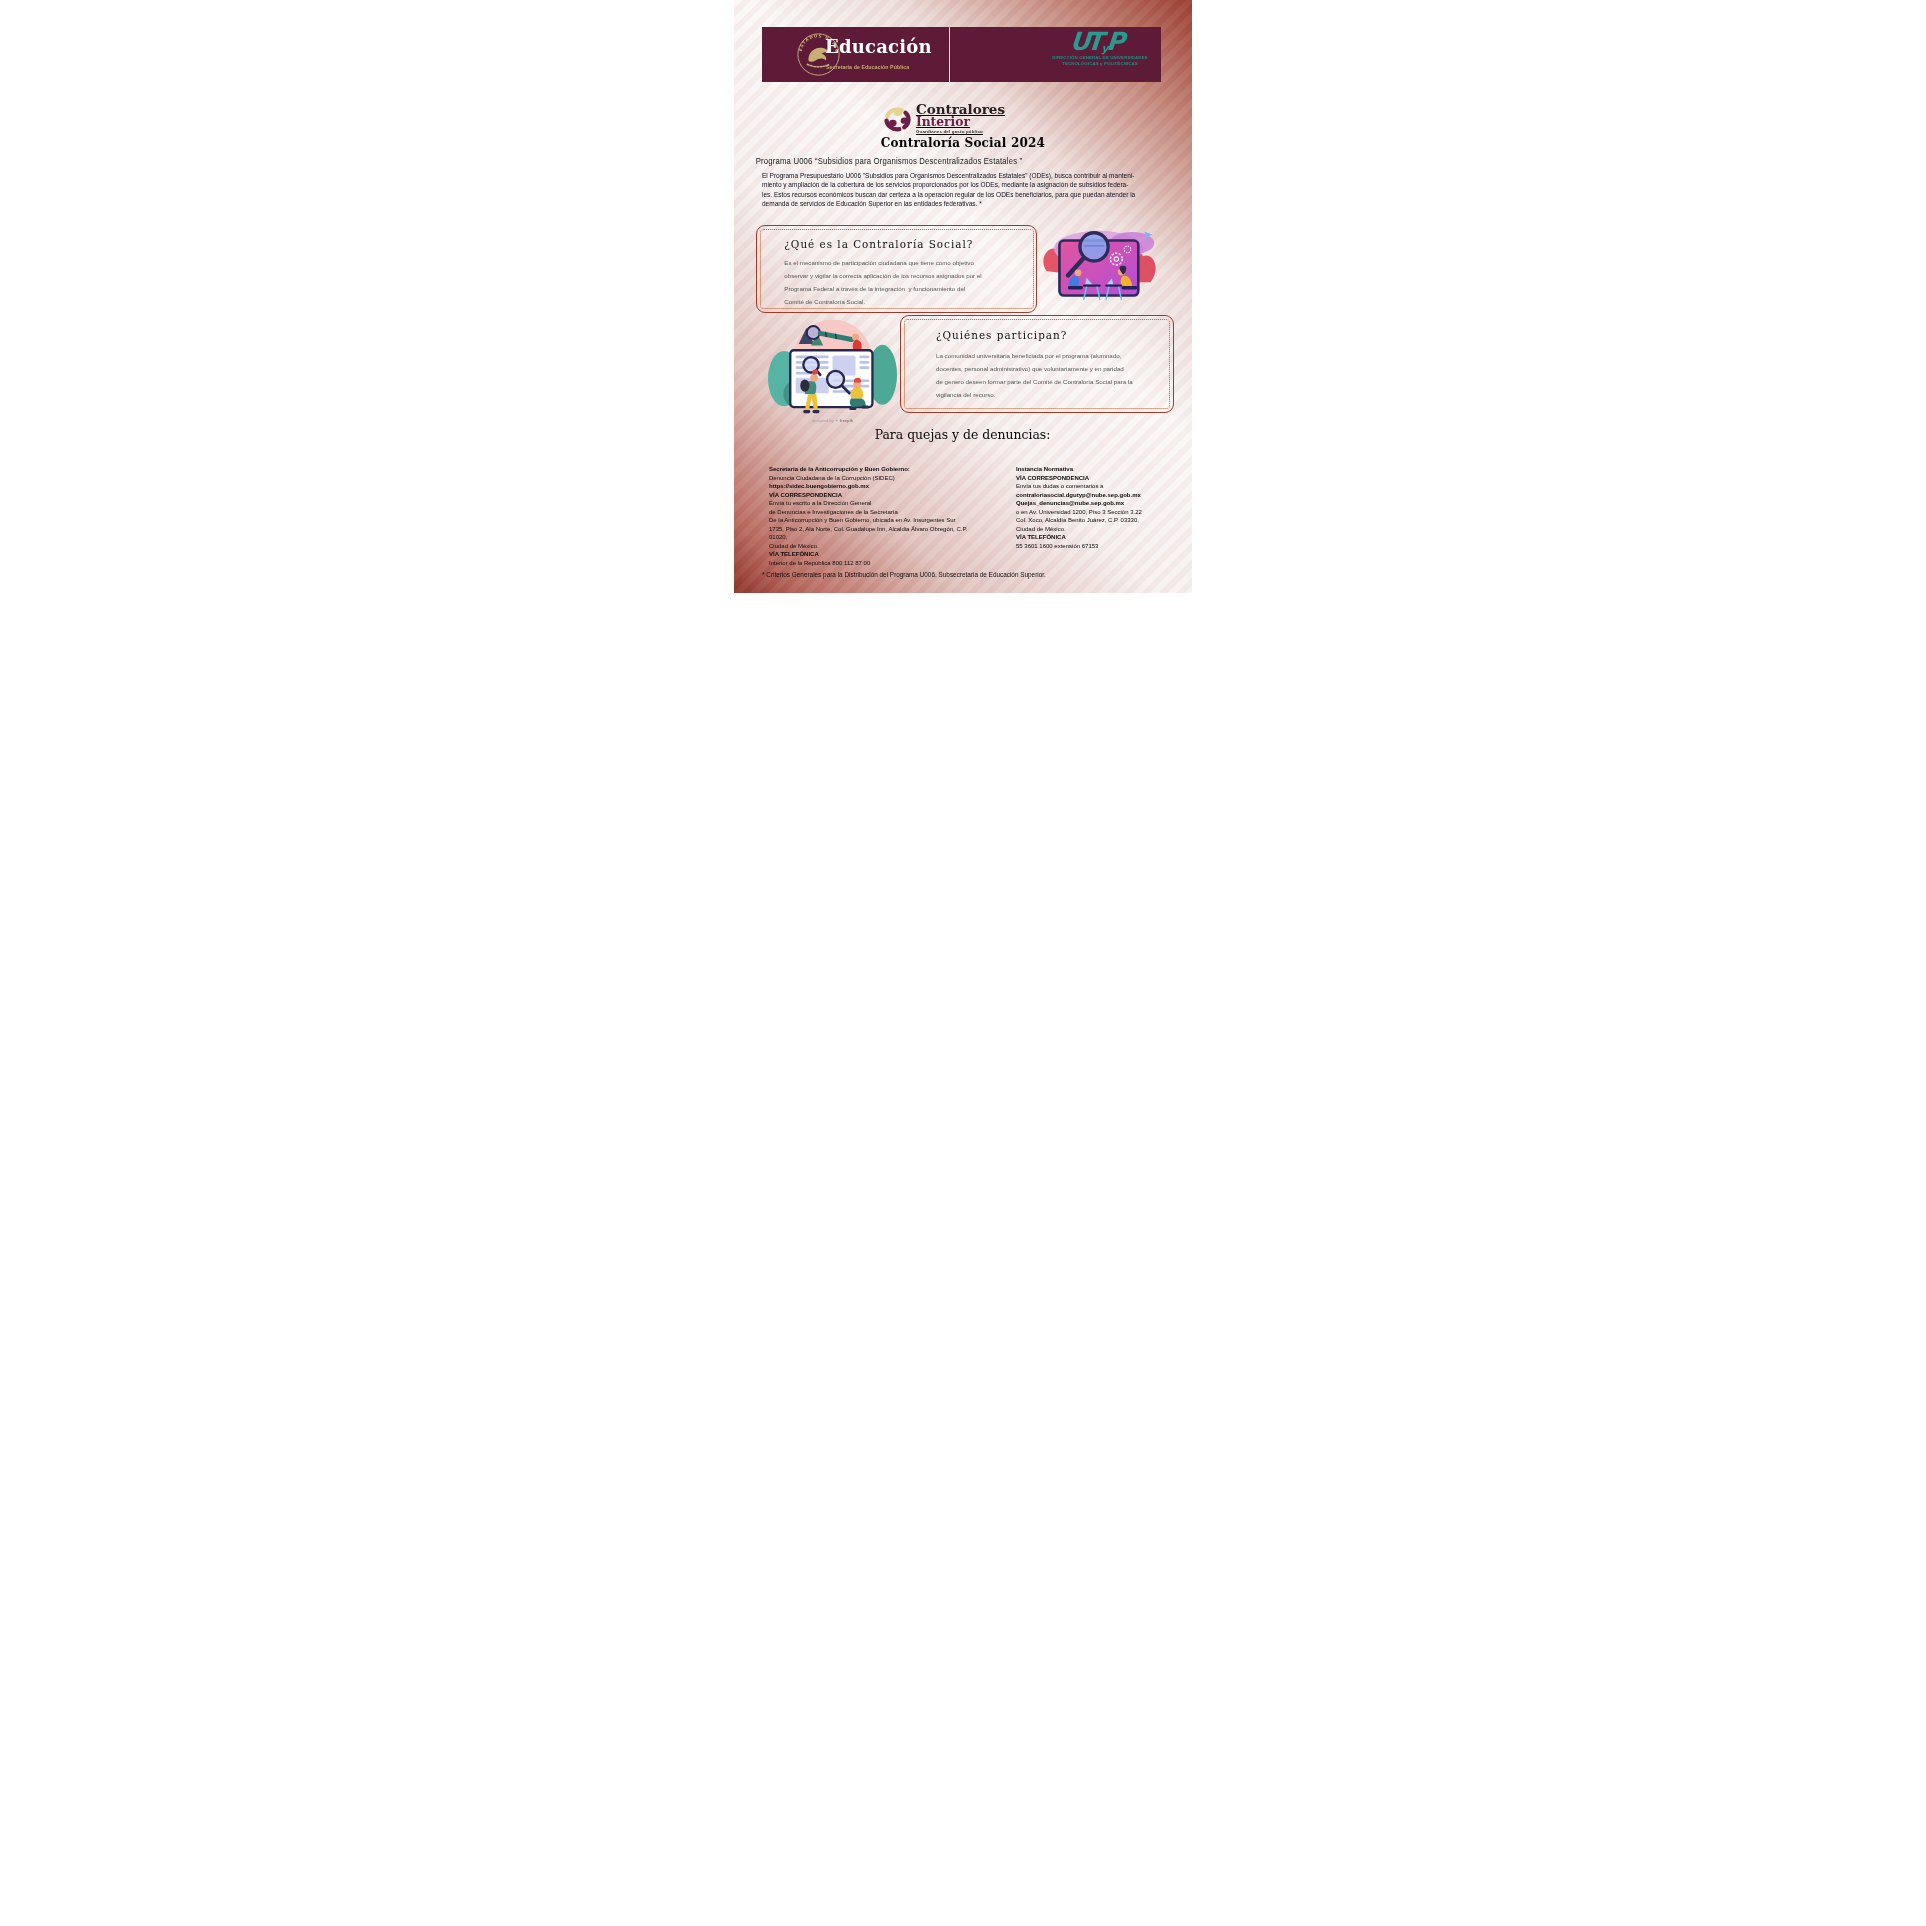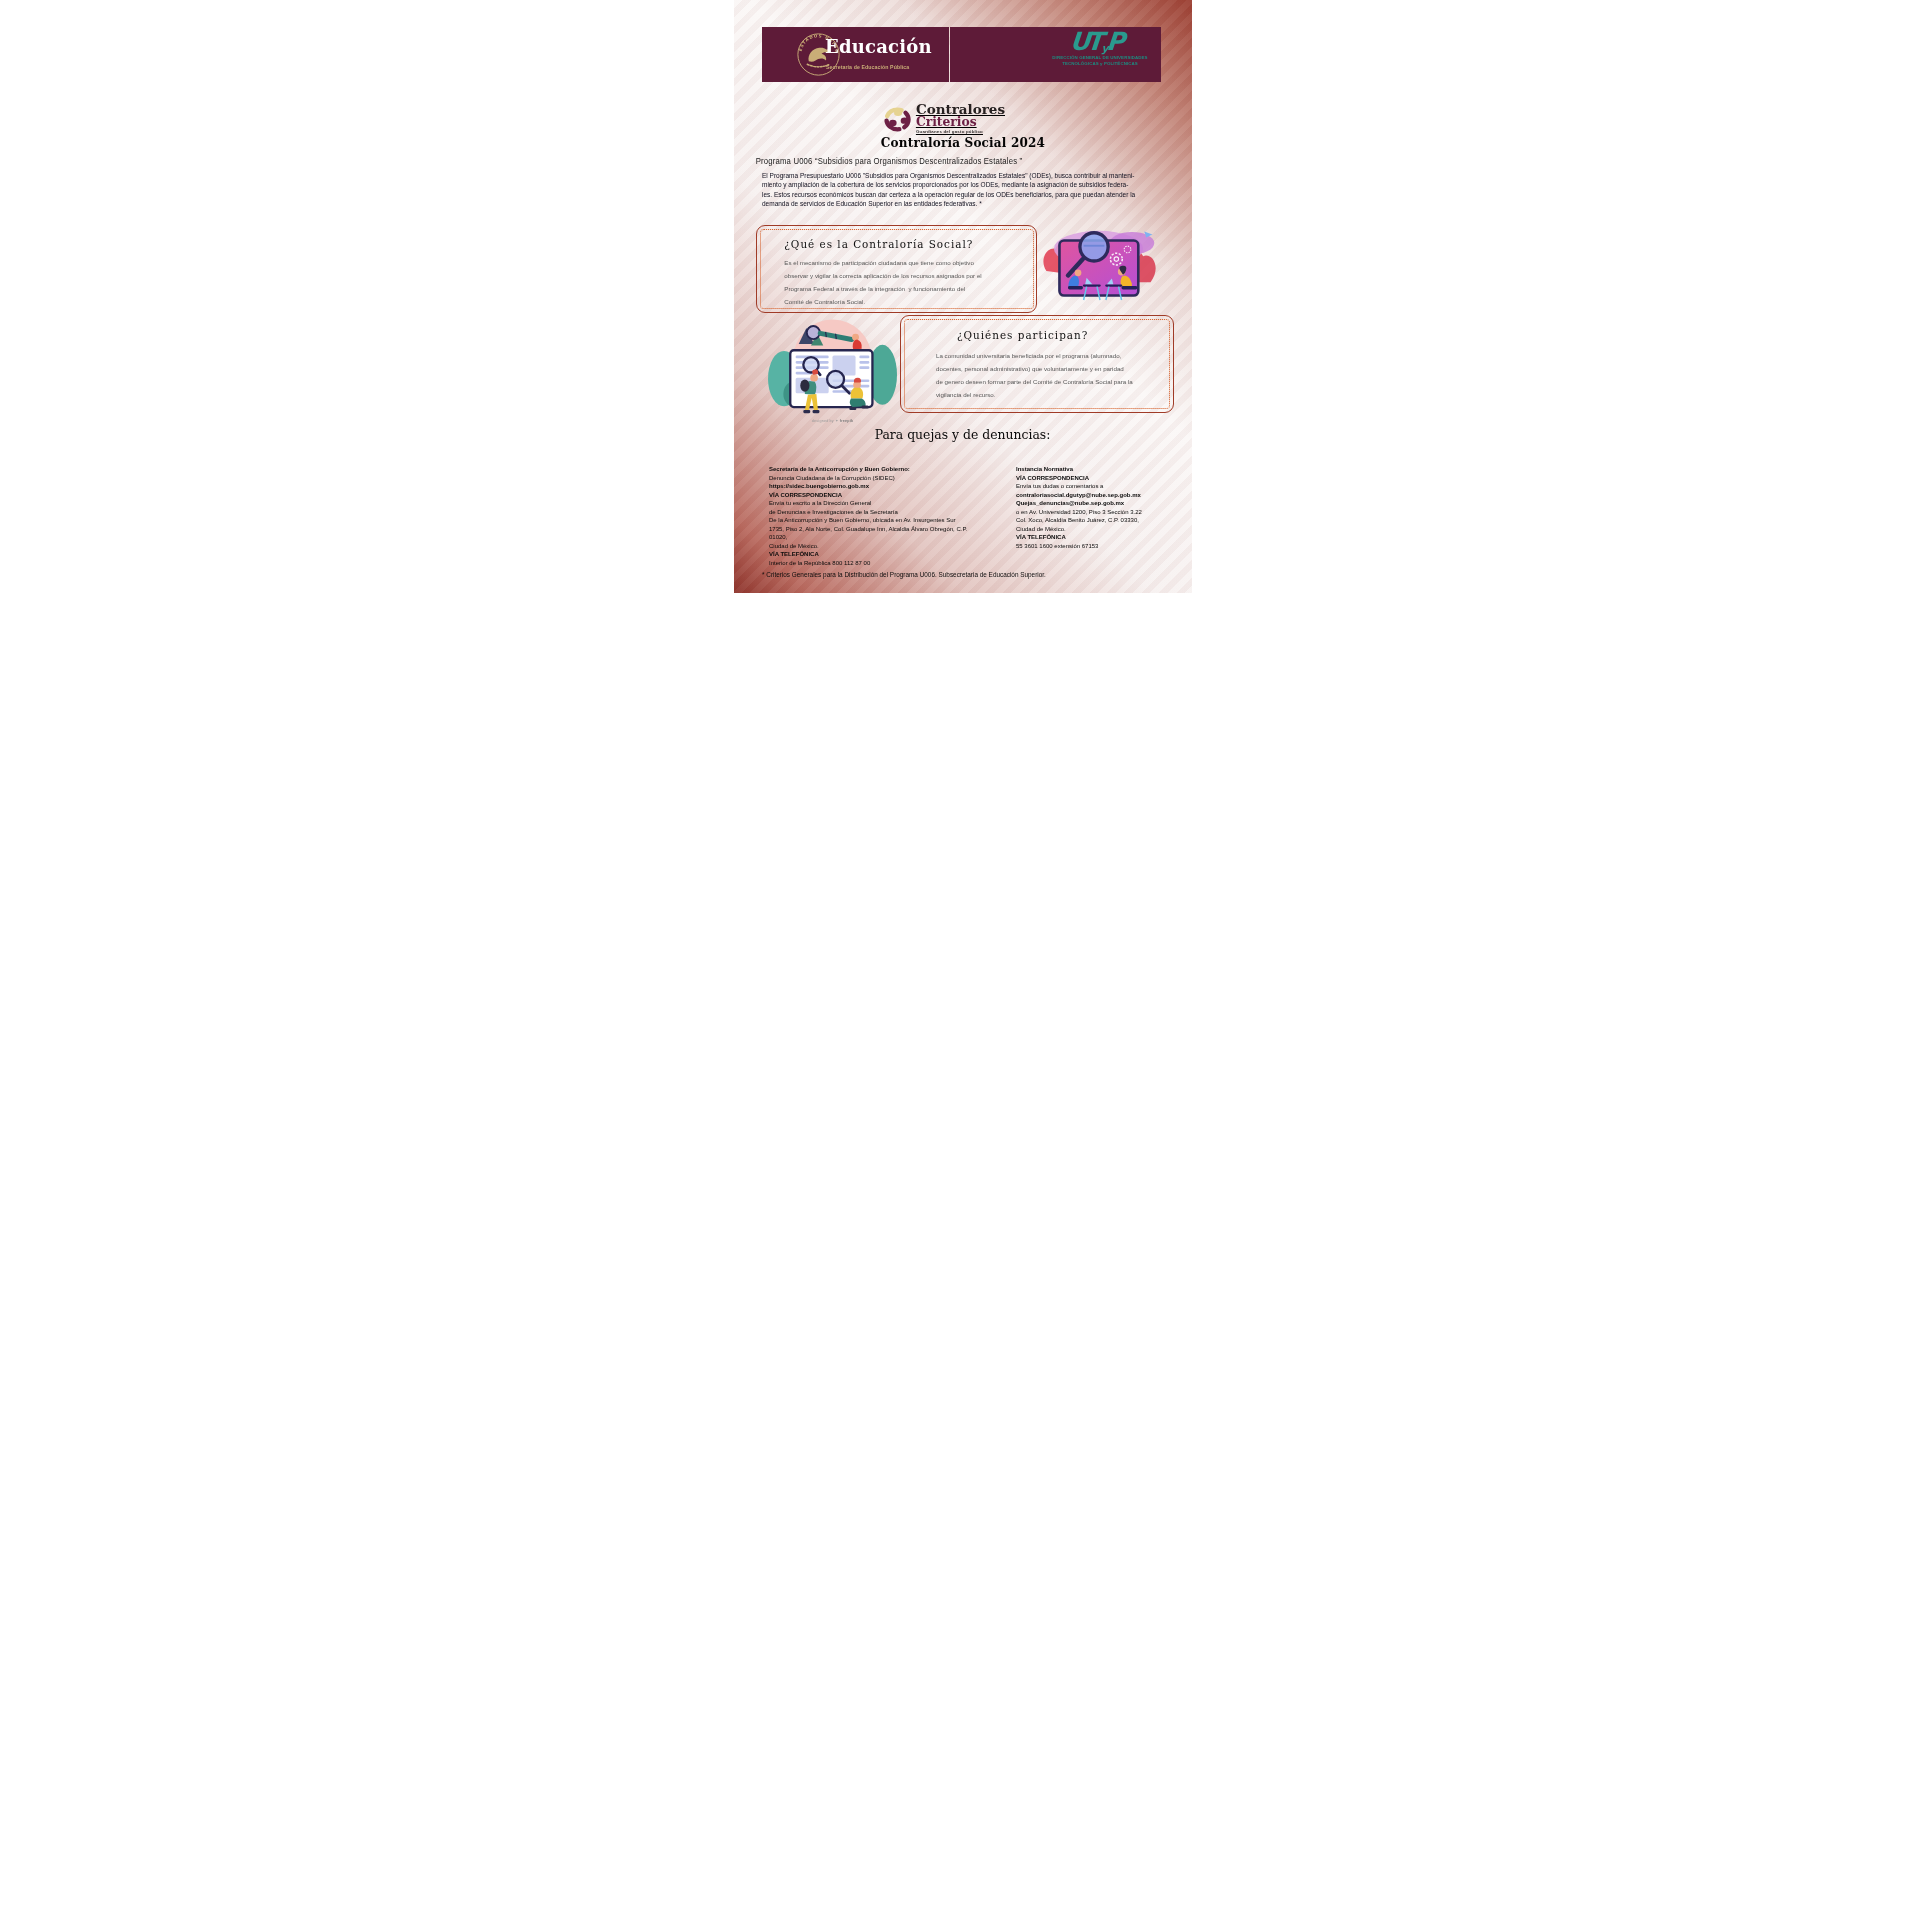--- a/index.html
+++ b/index.html
@@ -36,21 +36,21 @@
   .intro{position:absolute;left:28px;top:171px;width:407px;font-size:6.5px;line-height:1.43;color:#10101f;white-space:pre-wrap;}
   
   .frame{position:absolute;border:1.2px solid #a03b27;border-radius:9px;}
   .frame::before{content:"";position:absolute;inset:2.7px;border:1.5px dotted #d4571c;border-radius:3.9px;}
   .frame-what{left:22.3px;top:225px;width:279px;height:86px;}
   .frame-who{left:166px;top:315px;width:272px;height:96px;}
   .box-title{position:absolute;font-family:"DejaVu Serif","Liberation Serif",serif;font-size:10.4px;letter-spacing:1px;color:#101010;}
   .box-body{position:absolute;font-size:6.2px;color:#575757;line-height:2.12;white-space:pre-wrap;}
   .what-title{left:27px;top:11.6px;}
   .what-body{left:27px;top:30px;width:223px;}
-  .who-title{left:35px;top:13px;margin-left:21px;}
+  .who-title{left:35px;top:13px;}
   .who-body{left:35px;top:33px;width:222px;}
   
   .illus1{position:absolute;left:305px;top:226px;width:119px;height:77px;}
   .illus2{position:absolute;left:34px;top:317px;width:129px;height:101px;}
   .attribution{position:absolute;left:34px;top:419px;width:129px;text-align:center;font-size:3.7px;color:#9a9a9a;letter-spacing:0.2px;}
   .attribution b{color:#7c7c7c;}
   
   .complaints-heading{position:absolute;left:0;top:426px;width:100%;text-align:center;font-family:"DejaVu Serif","Liberation Serif",serif;font-size:13.5px;color:#0a0a0a;}
   .complaints-heading span{display:inline-block;transform:scaleX(.92);}
   .col{position:absolute;top:465px;font-size:6px;line-height:8.5px;color:#0c0c0c;}
@@ -95,21 +95,21 @@
     <svg class="brand-mark" viewBox="0 0 100 100">
       <ellipse cx="50" cy="50" rx="38" ry="34" fill="none" stroke="#e6d391" stroke-width="15" pathLength="100" stroke-dasharray="26 74" stroke-dashoffset="-55" stroke-linecap="round"></ellipse>
       <ellipse cx="50" cy="50" rx="38" ry="34" fill="none" stroke="#6d2045" stroke-width="15" pathLength="100" stroke-dasharray="26 74" stroke-dashoffset="-88" stroke-linecap="round"></ellipse>
       <ellipse cx="50" cy="50" rx="38" ry="34" fill="none" stroke="#6d2045" stroke-width="15" pathLength="100" stroke-dasharray="26 74" stroke-dashoffset="-22" stroke-linecap="round"></ellipse>
       <ellipse cx="52" cy="27" rx="14" ry="11" fill="#e6d391"></ellipse>
       <ellipse cx="74" cy="54" rx="13" ry="11" fill="#6d2045"></ellipse>
       <ellipse cx="34" cy="62" rx="13" ry="11" fill="#6d2045"></ellipse>
     </svg>
     <div>
       <div class="brand-name1">Contralores</div>
-      <div class="brand-name2">Criterios</div>
+      <div class="brand-name2">Interior</div>
       <div class="brand-tag">Guardianes del gasto público</div>
     </div>
   </div>
 
   <div class="main-title">Contraloría Social 2024</div>
   <div class="subtitle-wrap"><span class="subtitle">Programa U006 “Subsidios para Organismos Descentralizados Estatales ”</span></div>
   <div class="intro">El Programa Presupuestario U006 "Subsidios para Organismos Descentralizados Estatales" (ODEs), busca contribuir al manteni-
 miento y ampliación de la cobertura de los servicios proporcionados por los ODEs, mediante la asignación de subsidios federa-
 les. Estos recursos económicos buscan dar certeza a la operación regular de los ODEs beneficiarios, para que puedan atender la
 demanda de servicios de Educación Superior en las entidades federativas. *</div>

